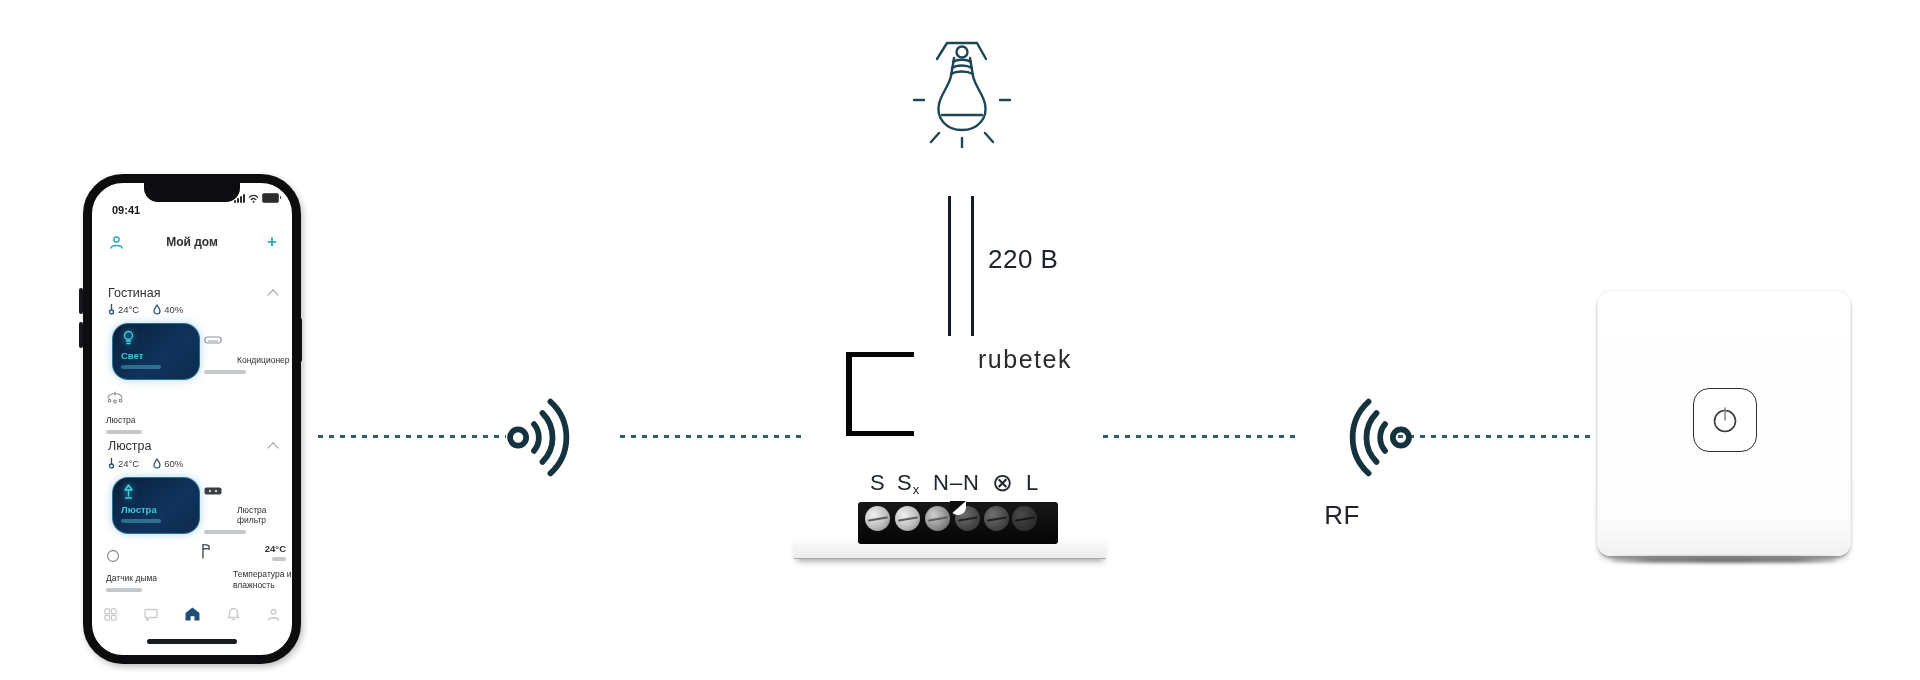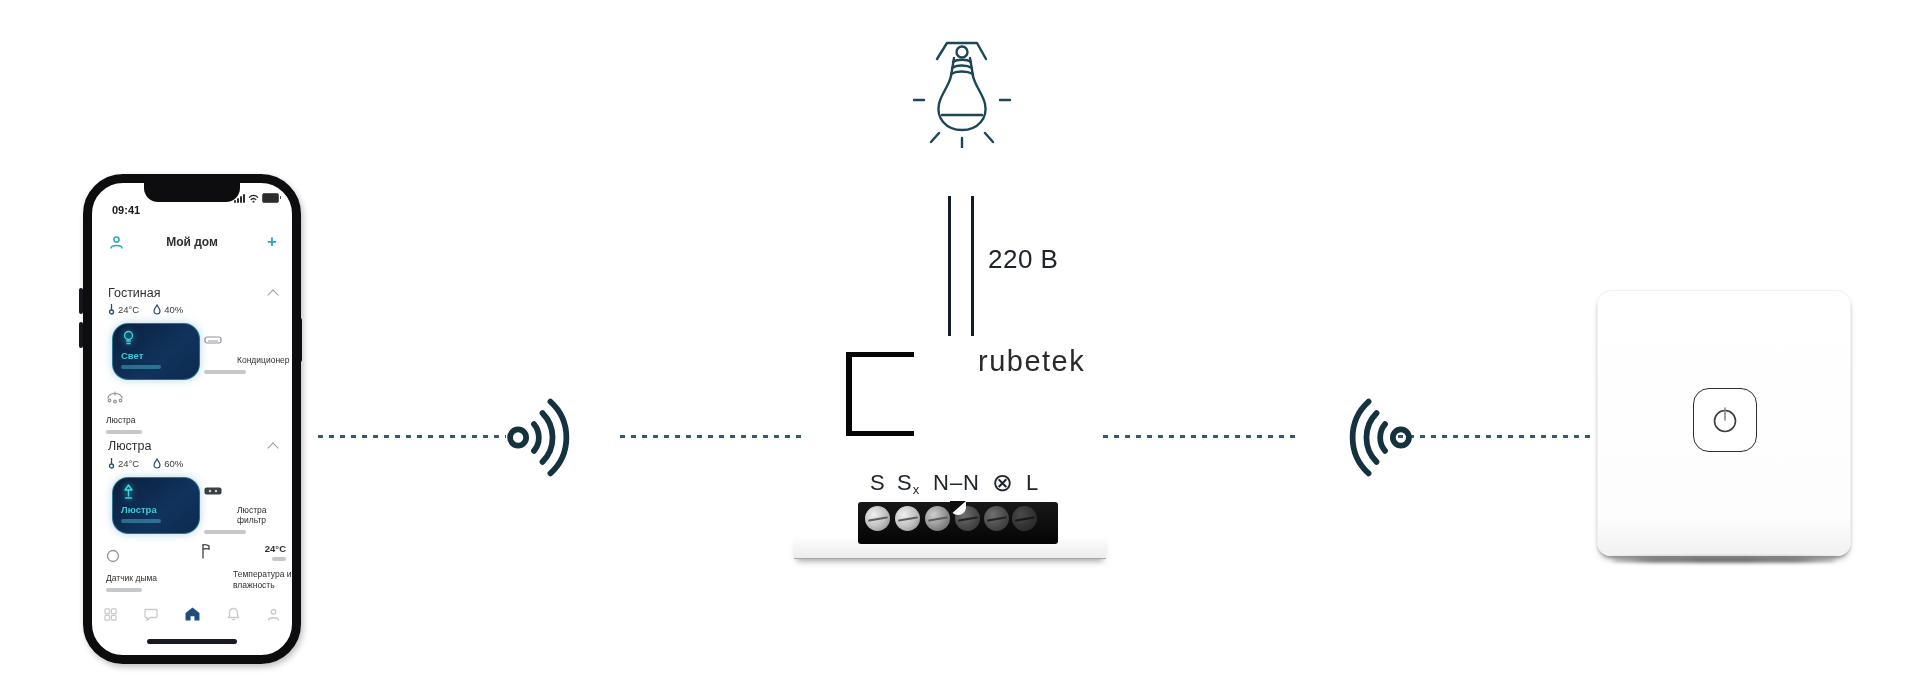--- a/index.html
+++ b/index.html
@@ -26,21 +26,21 @@
 
   
   .bulbsvg{position:absolute;left:912px;top:36px;width:100px;height:112px;}
   .wire{position:absolute;width:2.5px;background:#141c2b;top:196px;height:140px;}
   .w1{left:948px;}.w2{left:971px;}
   .powerlabel{position:absolute;left:988px;top:244px;font-size:26px;color:#20242e;letter-spacing:.5px;}
 
   
   .bracket{position:absolute;left:846px;top:352px;width:62px;height:74px;
            border-left:6px solid #050505;border-top:5px solid #050505;border-bottom:5px solid #050505;}
-  .brand{position:absolute;left:978px;top:345px;font-size:29px;color:#2a2a2a;letter-spacing:1.5px;}
+  .brand{position:absolute;left:978px;top:345px;font-size:25px;color:#2a2a2a;letter-spacing:1.5px;}
   .terms{position:absolute;top:470px;font-size:22px;color:#20262f;}
   .t-s{left:870px;}
   .t-sx{left:897px;}
   .t-sx .sub{font-size:13px;position:relative;top:4px;left:1px;}
   .t-nn{left:933px;letter-spacing:1px;}
   .t-lamp{left:992px;font-size:25px;top:468px;}
   .t-l{left:1026px;}
   .flange{position:absolute;left:794px;top:536px;width:312px;height:22px;
           background:linear-gradient(180deg,#ffffff,#ececec);
           border-bottom:1px solid #a8a8a8;box-shadow:0 5px 6px -3px rgba(80,80,80,.55);}
@@ -134,20 +134,21 @@
 
   <svg class="sigicon rficon" viewBox="0 0 100 100">
     <g fill="none" stroke="#15323f" stroke-width="5" stroke-linecap="round">
       <circle cx="14" cy="50" r="7"></circle>
       <path d="M27.8,38.4 A18,18 0 0 1 27.8,61.6"></path>
       <path d="M35.2,28.8 A30,30 0 0 1 35.2,71.2"></path>
       <path d="M42.1,18.8 A42,42 0 0 1 42.1,81.2"></path>
     </g>
   </svg>
   <div class="connlabel rlab">
+    <div>RF</div>
   </div>
 
   <svg class="bulbsvg" viewBox="0 0 100 112">
     <g fill="none" stroke="#1d4657" stroke-width="2.4" stroke-linecap="round" stroke-linejoin="round">
       <path d="M25,23 L35,7 L65,7 L74,23"></path>
       <circle cx="50" cy="16" r="5.5"></circle>
       <path d="M42,22 L39,40 M58,22 L61,40"></path>
       <path d="M41,26 C45,23 55,23 59,26"></path>
       <path d="M40,32 C45,28.5 55,29 60,32"></path>
       <path d="M39,38 C45,34.5 55,35 61,38"></path>

